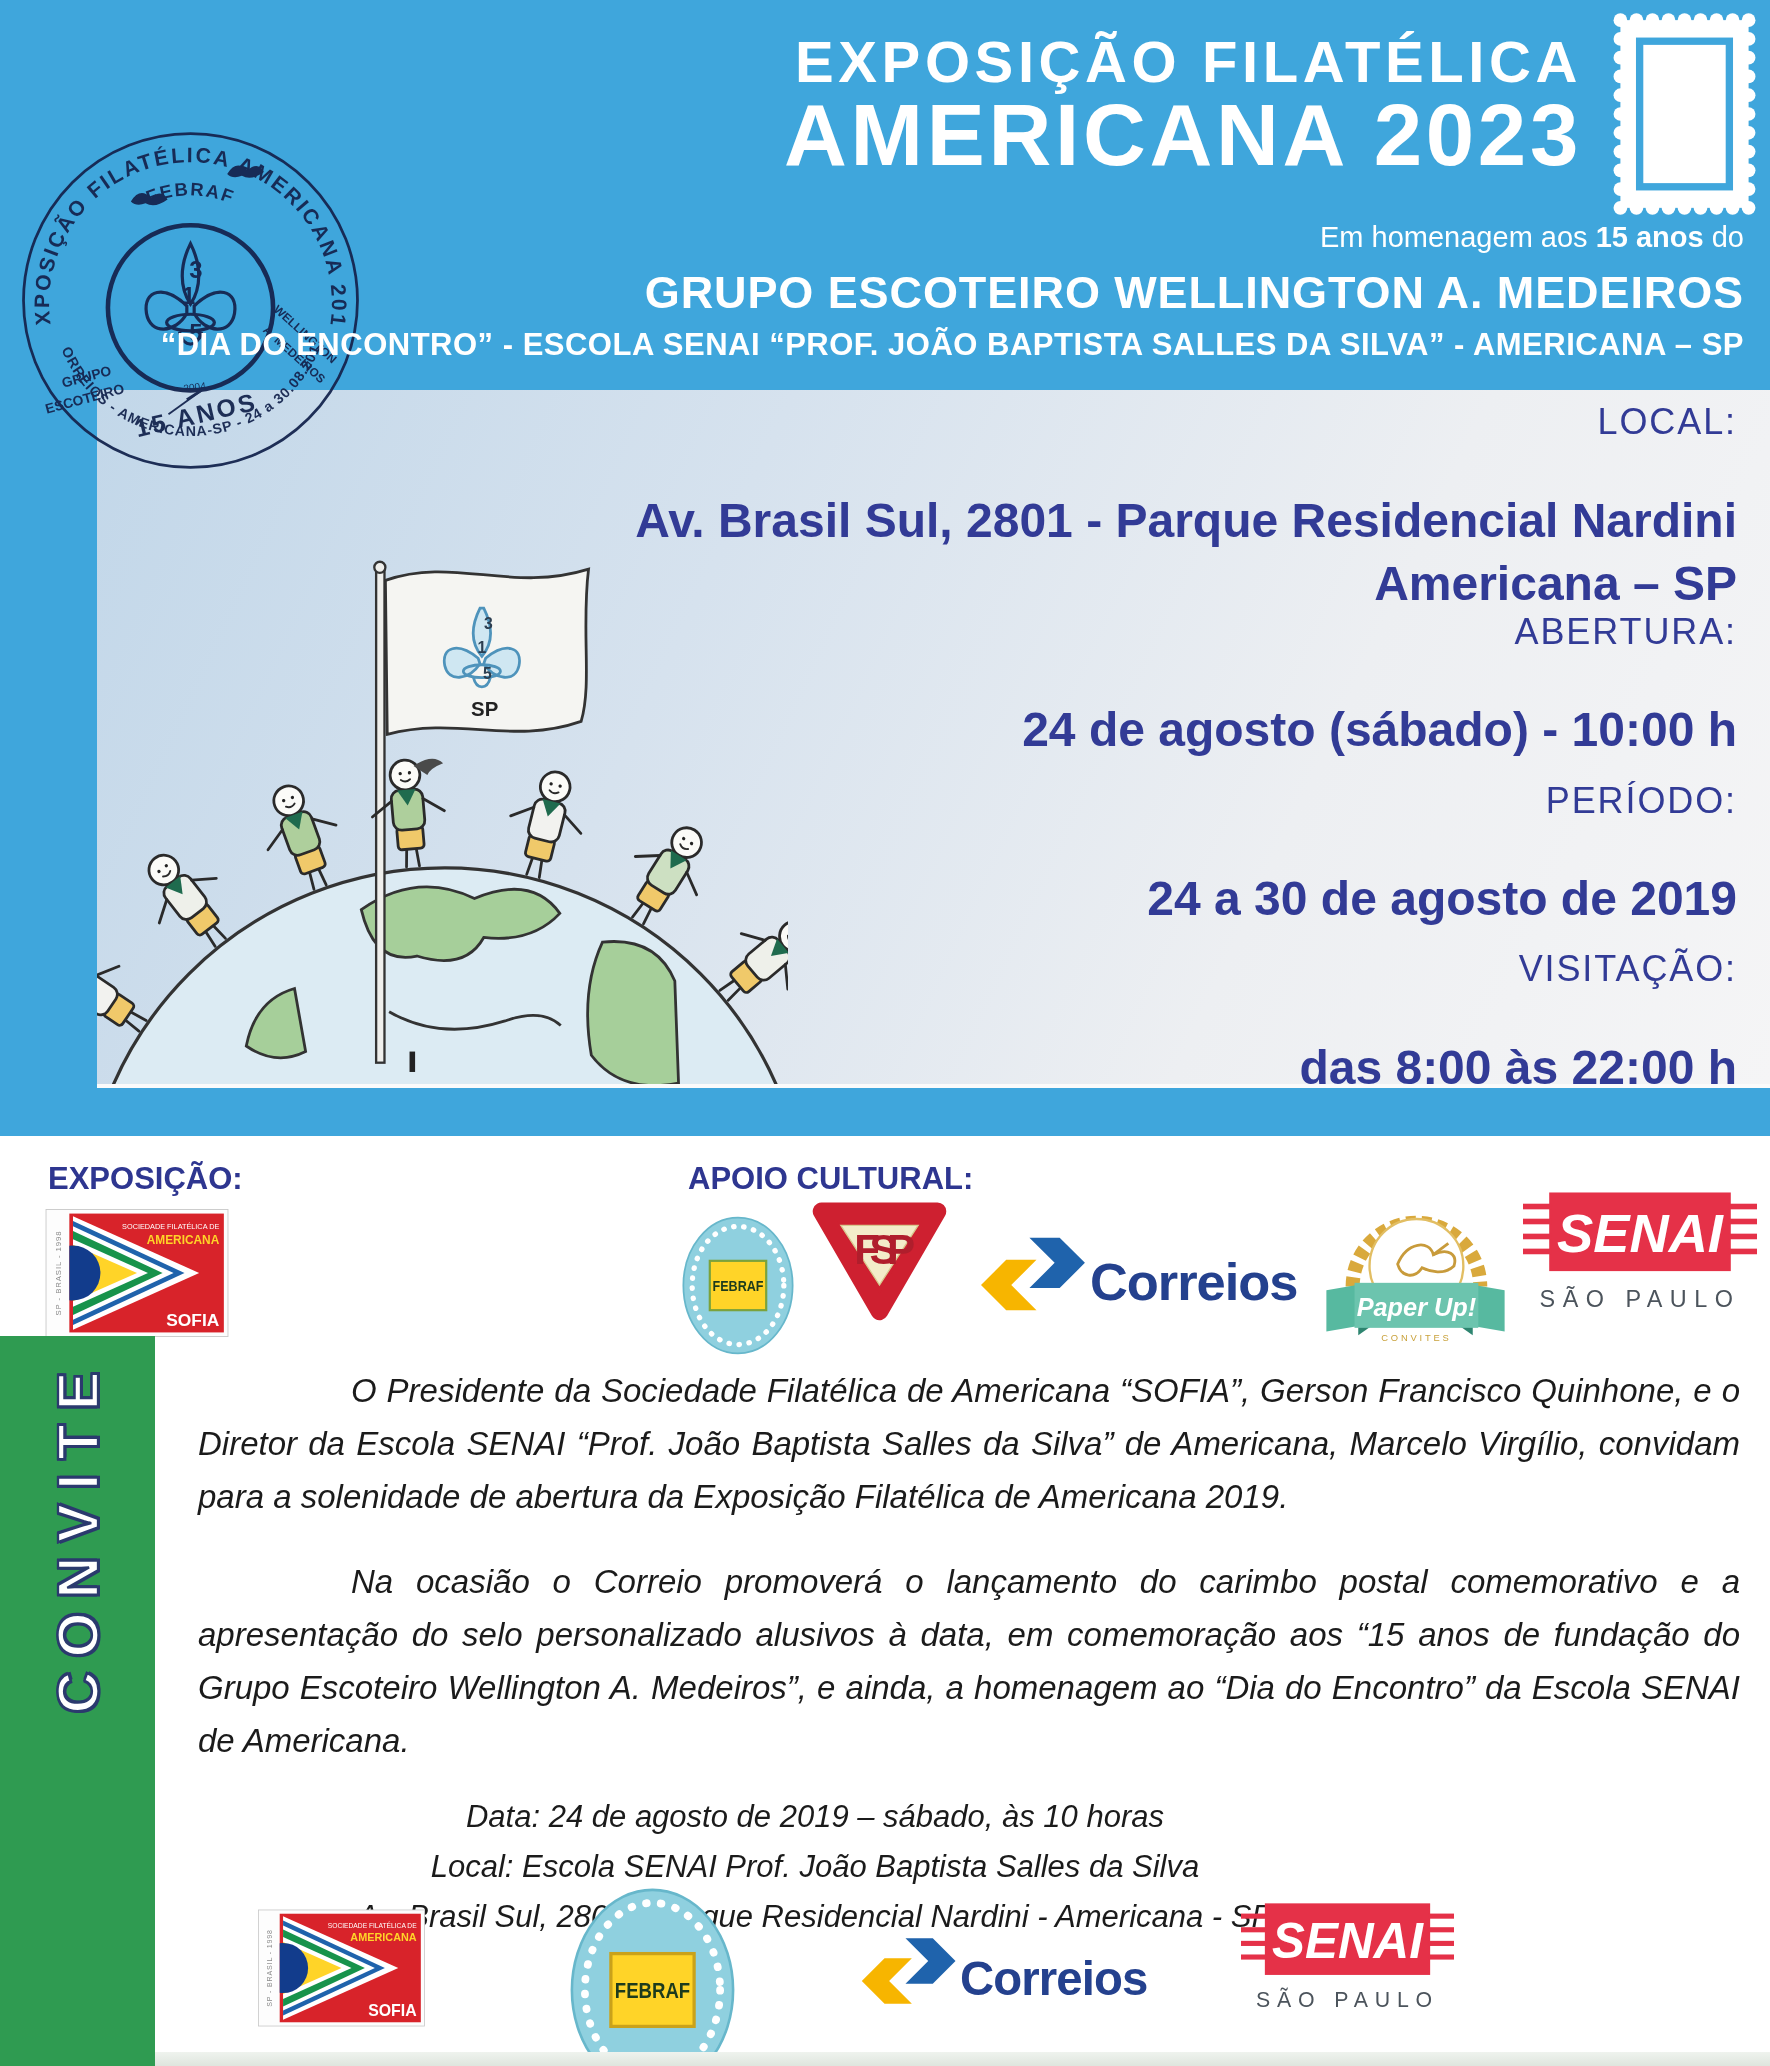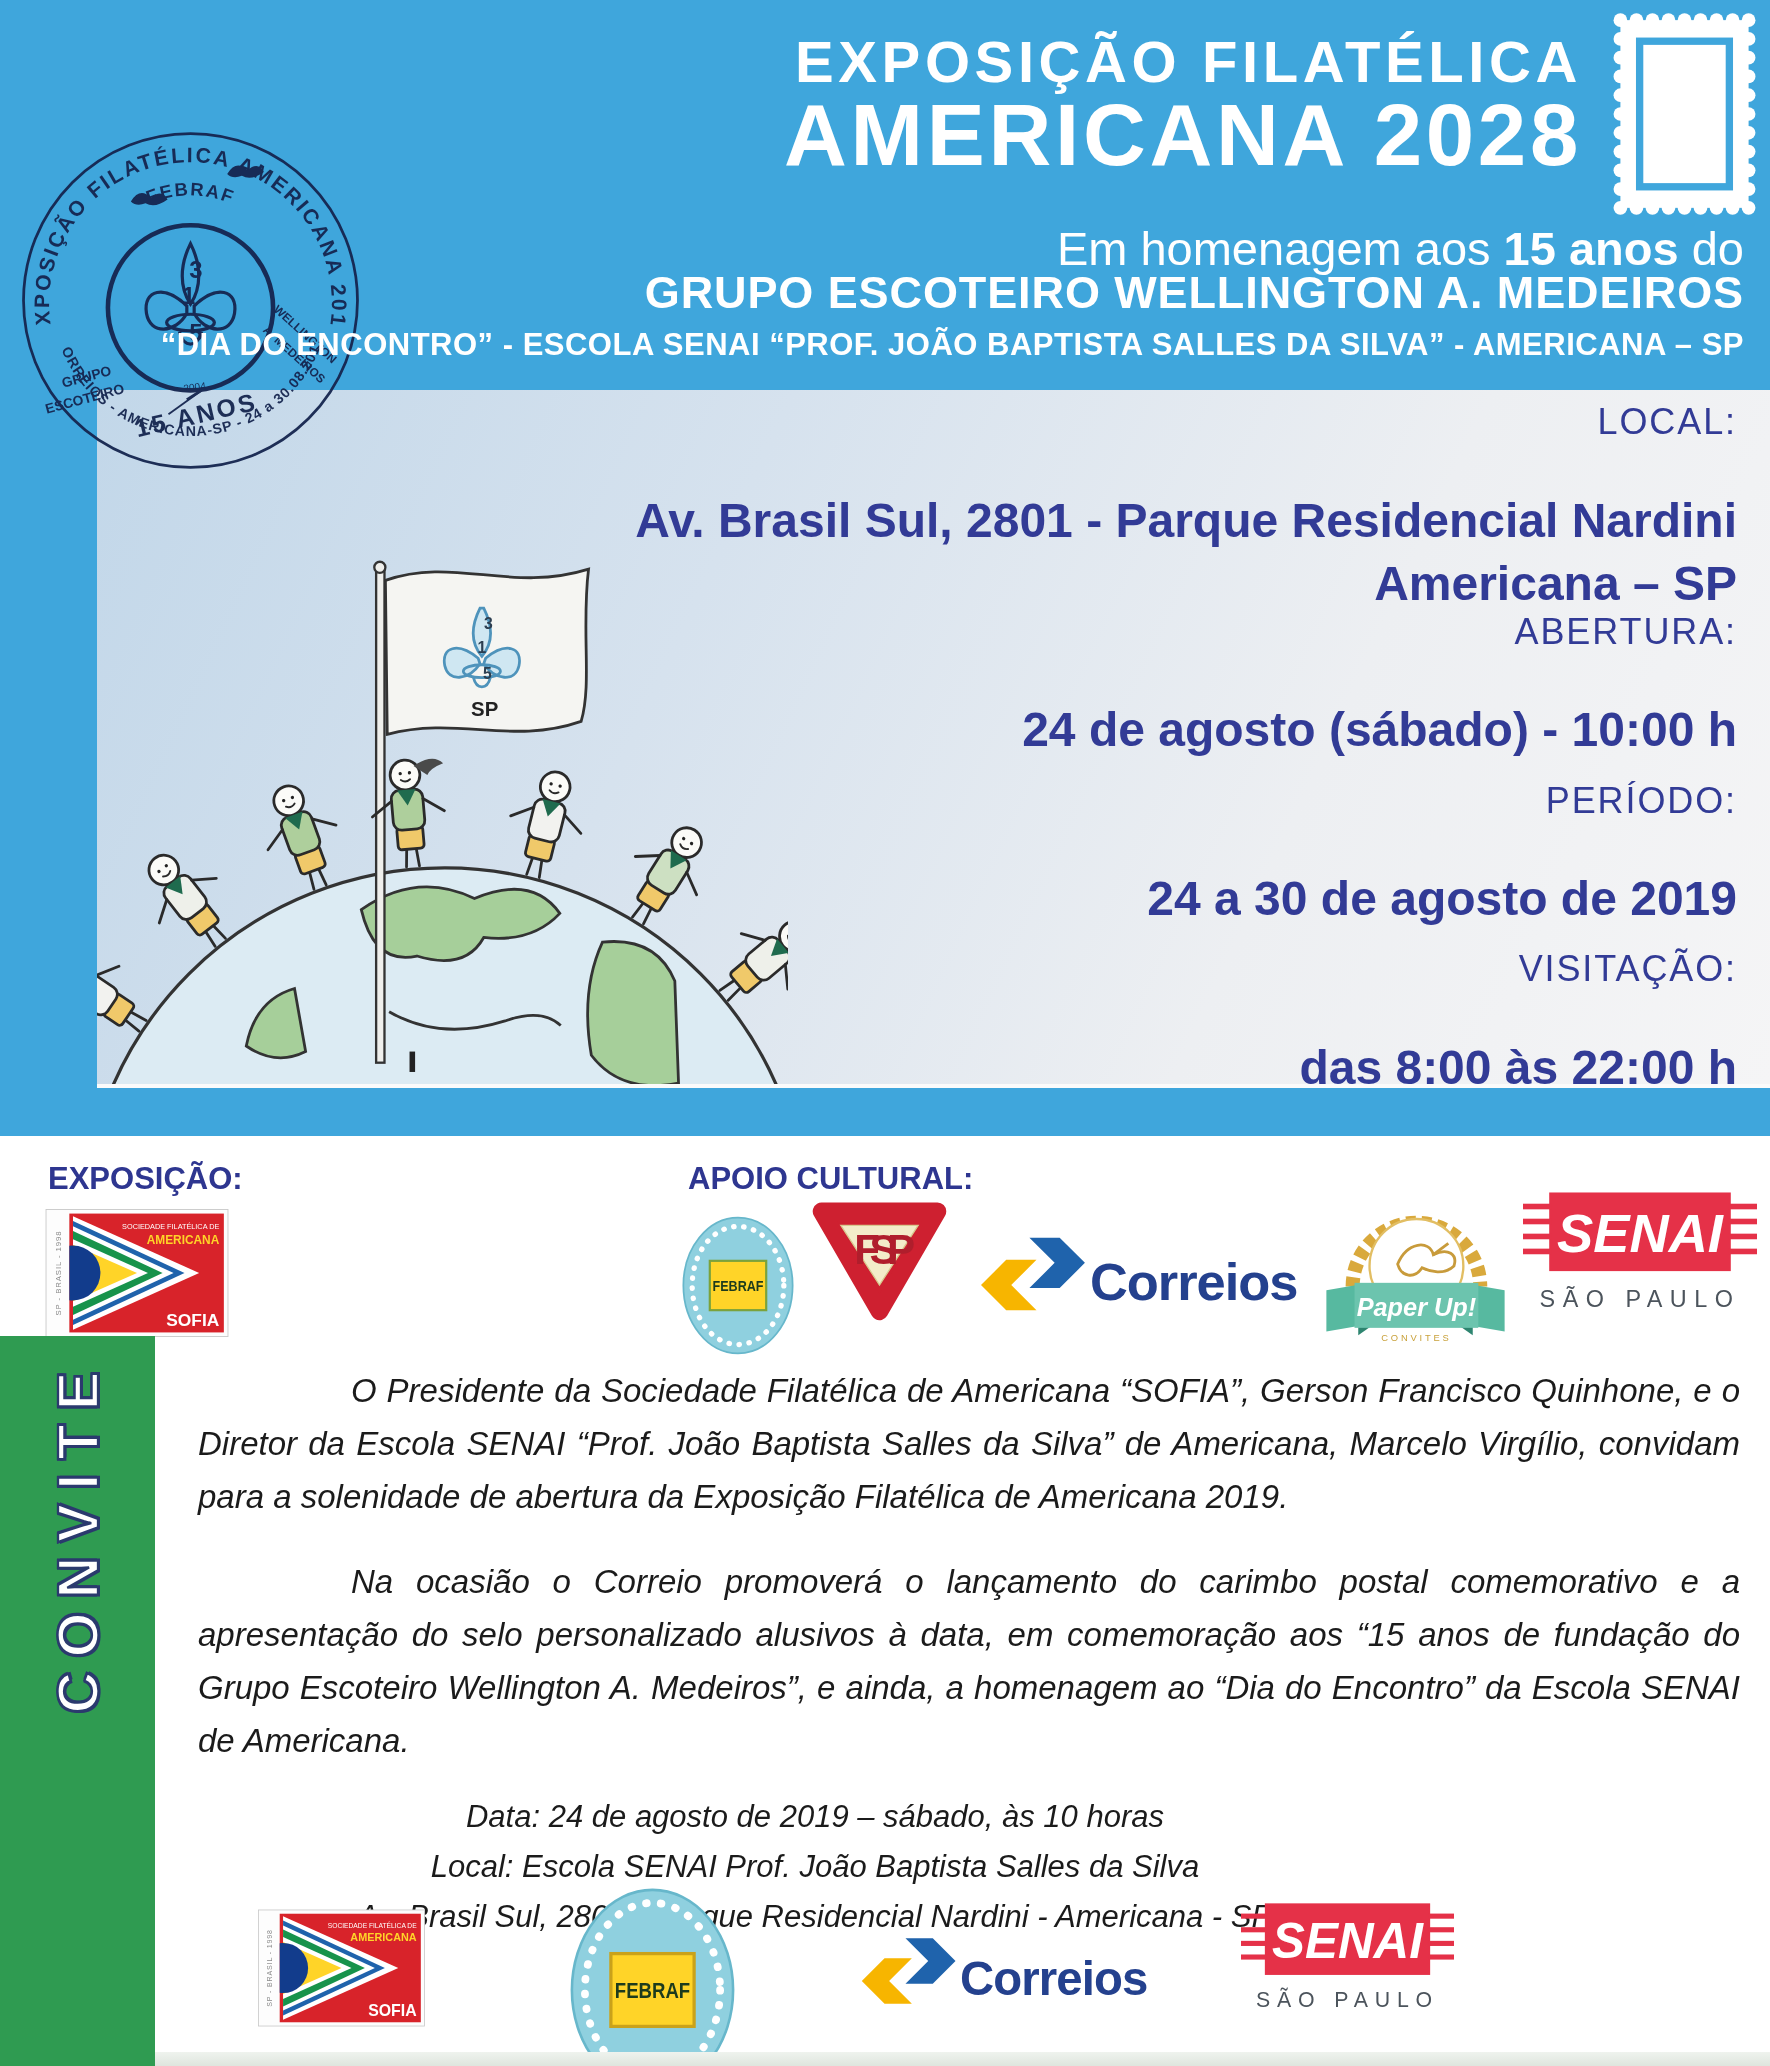--- a/index.html
+++ b/index.html
@@ -4,21 +4,21 @@
 <style>
   html,body{margin:0;padding:0;background:#ffffff;}
   #page{position:relative;width:1771px;height:2067px;background:#ffffff;overflow:hidden;
         font-family:"Liberation Sans",sans-serif;}
   .abs{position:absolute;}
   
   .blue-band{left:0;top:0;width:1771px;height:1136px;background:#3FA6DC;}
   .wtxt{color:#ffffff;white-space:nowrap;}
   .title1{right:189px;top:28px;font-size:58px;font-weight:bold;letter-spacing:4.6px;}
   .title2{right:189px;top:85px;font-size:87px;font-weight:bold;letter-spacing:3.7px;}
-  .homage{right:27px;top:221px;font-size:47px;}
+  .homage{right:27px;top:221px;font-size:29px;}
   .homage b{font-weight:bold;}
   .groupline{right:27px;top:267px;font-size:45px;font-weight:bold;letter-spacing:0.9px;}
   .subline{right:27px;top:327px;font-size:31px;font-weight:bold;letter-spacing:0.5px;}
   
   .panel{left:97px;top:390px;width:1673px;height:694px;overflow:hidden;
          background:linear-gradient(115deg,#c2d7e9 0%,#d6e2ee 35%,#edeff2 70%,#f5f5f6 100%);
          border-bottom:4.6px solid #fbfbfb;}
   .ptxt{position:absolute;right:33px;color:#323B96;white-space:nowrap;text-align:right;}
   .plabel{font-size:36px;letter-spacing:1.9px;}
   .pvalue{font-size:48px;font-weight:bold;margin-top:36px;}
@@ -145,21 +145,21 @@
     <text x="86" y="312" font-size="15" font-weight="bold" fill="#15254f" text-anchor="middle" transform="rotate(-15 86 312)">ESCOTEIRO</text>
     <text x="322" y="240" font-size="13" font-weight="bold" fill="#15254f" text-anchor="middle" transform="rotate(42 322 240)">WELLINGTON</text>
     <text x="310" y="262" font-size="13" font-weight="bold" fill="#15254f" text-anchor="middle" transform="rotate(42 310 262)">A. MEDEIROS</text>
     <text x="205" y="298" font-size="11" fill="#15254f" text-anchor="middle" transform="rotate(-8 205 298)">2004</text>
     <line x1="212" y1="298" x2="176" y2="324" stroke="#15254f" stroke-width="2"></line>
     <line x1="212" y1="298" x2="196" y2="308" stroke="#15254f" stroke-width="3"></line>
     <text x="207" y="334" font-size="27" font-weight="bold" letter-spacing="3" fill="#15254f" text-anchor="middle" transform="rotate(-13 207 328)">15 ANOS</text>
   </svg>
 
   <div class="abs wtxt title1">EXPOSIÇÃO FILATÉLICA</div>
-  <div class="abs wtxt title2">AMERICANA 2028</div>
+  <div class="abs wtxt title2">AMERICANA 2023</div>
   <div class="abs wtxt homage"><span>Em homenagem  aos </span><b>15 anos</b><span> do</span></div>
   <div class="abs wtxt subline">“DIA DO ENCONTRO” - ESCOLA SENAI “PROF. JOÃO BAPTISTA SALLES DA SILVA” - AMERICANA – SP</div>
   <div class="abs wtxt groupline">GRUPO ESCOTEIRO WELLINGTON A. MEDEIROS</div>
 
   <svg class="abs" style="left:1611px;top:11px;" width="147" height="206" viewBox="0 0 160 225">
     <g fill="#ffffff">
       <rect x="10" y="10" width="140" height="205"></rect>
       <circle cx="10" cy="10" r="7.5"></circle>
         <circle cx="27.5" cy="10" r="7.5"></circle>
         <circle cx="45" cy="10" r="7.5"></circle>

